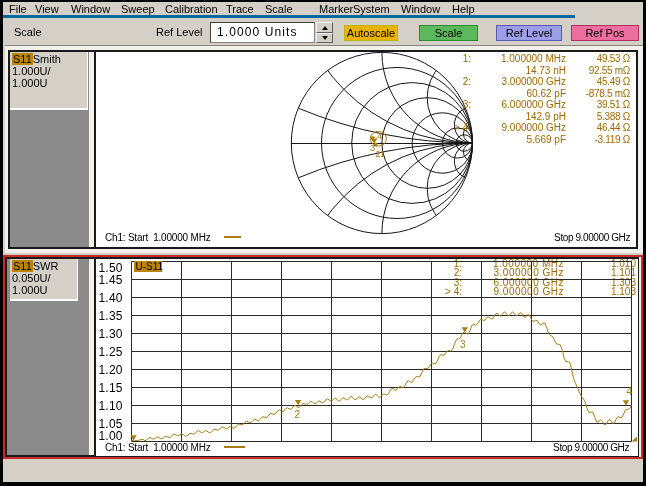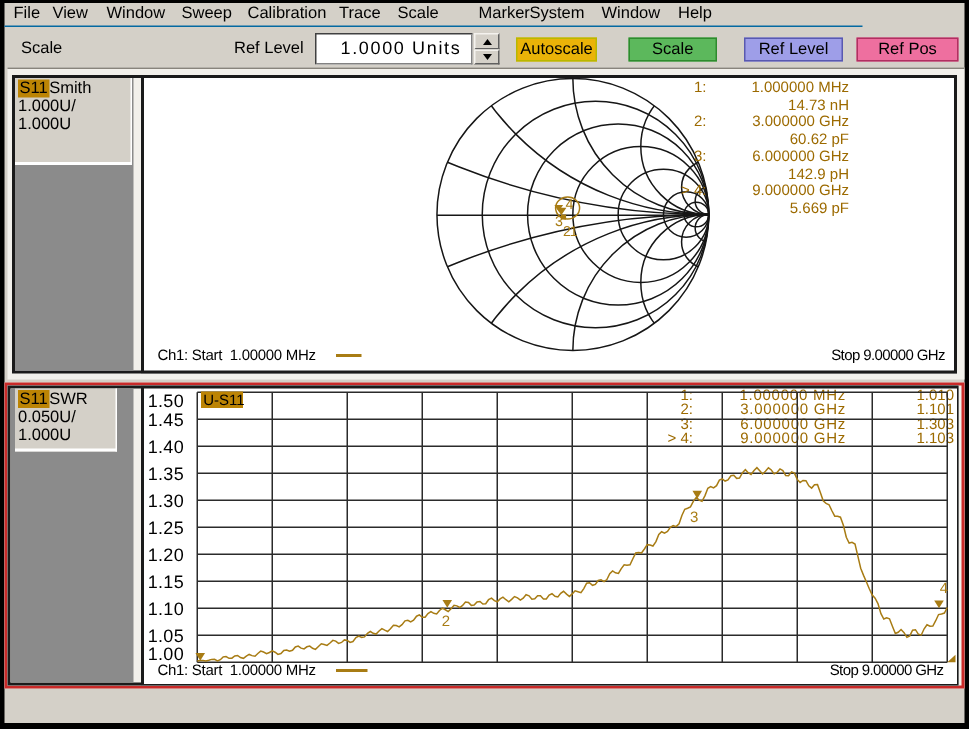--- a/index.html
+++ b/index.html
@@ -12,37 +12,37 @@
 .bbr{position:absolute;border:2px solid #1a1a1a;background:#f2f0eb}
 .side{position:absolute;background:#8b8b8b}
 .sbox{position:absolute;background:#d4d0c8;border-bottom:2px solid #fff;border-right:1px solid #fff;padding:1px 0 0 2px;line-height:12px}
 .chip{background:#bc8404;padding:0 1px}
 .graph{position:absolute;background:#fff;border:2px solid #1a1a1a}
 .amb{color:#9c6a00}
 .r{text-align:right}
 .f10{font-size:10px}
 </style></head><body>
 <div id="app">
- <div id="menubar" class="abs" style="left:0;top:0;width:572px;height:16px;border-bottom:1px solid #0369a1">
+ <div id="menubar" class="abs" style="left:0;top:0;width:572px;height:16px;border-bottom:3px solid #0369a1">
   <span style="left:6px">File</span>
       <span style="left:32px">View</span>
       <span style="left:68px">Window</span>
   <span style="left:118px">Sweep</span>
       <span style="left:162px">Calibration</span>
       <span style="left:223px">Trace</span>
   <span style="left:262px">Scale</span>
       <span style="left:316px">Marker</span>
       <span style="left:350px">System</span>
   <span style="left:398px">Window</span>
       <span style="left:449px">Help</span>
  </div>
  <div class="abs" style="left:0;top:17px;width:640px;height:26px">
   <span class="abs" style="left:11px;top:7px">Scale</span>
   <span class="abs" style="left:153px;top:7px">Ref Level</span>
-  <div class="abs" style="left:207px;top:3px;width:105px;height:21px;background:#fff;border:1px solid #828282;border-top-color:#404040;border-left-color:#404040;line-height:19px;padding-left:16px;font-size:12px;letter-spacing:1.1px">1.0000 Units</div>
+  <div class="abs" style="left:207px;top:3px;width:105px;height:21px;background:#fff;border:1px solid #828282;border-top-color:#404040;border-left-color:#404040;line-height:19px;padding-left:6px;font-size:12px;letter-spacing:1.1px">1.0000 Units</div>
   <div class="abs" style="left:313px;top:3px;width:17px;height:11px;background:#d4d0c8;border:1px solid;border-color:#f4f2ee #606060 #606060 #f4f2ee">
     <i class="abs" style="left:5px;top:3px;border-left:3px solid transparent;border-right:3px solid transparent;border-bottom:4px solid #000"></i>
       </div>
   <div class="abs" style="left:313px;top:14px;width:17px;height:10px;background:#d4d0c8;border:1px solid;border-color:#f4f2ee #606060 #606060 #f4f2ee">
     <i class="abs" style="left:5px;top:2px;border-left:3px solid transparent;border-right:3px solid transparent;border-top:4px solid #000"></i>
       </div>
  </div>
  <div class="btn" style="left:341px;width:54px;background:#eab308;border-color:#b8b800">Autoscale</div>
  <div class="btn" style="left:416px;width:59px;background:#5cb85c;border-color:#2e8b2e">Scale</div>
  <div class="btn" style="left:493px;width:66px;background:#9e9ee8;border-color:#5959b0">Ref Level</div>
@@ -85,20 +85,21 @@
 <path d="M370.8 138.5 L377.6 138.5 L374.2 143.5 Z" fill="#a87c14"></path>
 <path d="M369.6 136.6 L375.4 136.6 L372.5 141 Z" fill="#a87c14"></path>
 <rect x="374" y="143" width="3.4" height="3.4" fill="#a87c14"></rect>
 <text x="377" y="139" font-size="9.5" fill="#a87c14">4</text>
 <text x="370" y="150.5" font-size="9.5" fill="#a87c14">3</text>
 <text x="375.3" y="157" font-size="9.5" fill="#a87c14">2</text>
 <text x="379.8" y="157" font-size="9.5" fill="#a87c14">1</text>
  </svg>
  <div class="abs amb f10" style="line-height:11.5px;top:51px;left:440px;width:28px;text-align:right">1:<br><br>2:<br><br>3:<br><br>&gt; 4:</div>
  <div class="abs amb r f10" style="line-height:11.5px;top:51px;left:459px;width:104px">1.000000&nbsp;MHz<br>14.73&nbsp;nH<br>3.000000&nbsp;GHz<br>60.62&nbsp;pF<br>6.000000&nbsp;GHz<br>142.9&nbsp;pH<br>9.000000&nbsp;GHz<br>5.669&nbsp;pF</div>
+ <div class="abs amb r f10" style="line-height:11.5px;top:51px;left:527px;width:100px;letter-spacing:-0.3px">49.53&nbsp;Ω<br>92.55&nbsp;mΩ<br>45.49&nbsp;Ω<br>-878.5&nbsp;mΩ<br>39.51&nbsp;Ω<br>5.388&nbsp;Ω<br>46.44&nbsp;Ω<br>-3.119&nbsp;Ω</div>
  <div class="abs f10" style="left:102px;top:230px;letter-spacing:-0.2px">Ch1: Start&nbsp;&nbsp;1.00000 MHz</div>
  <div class="abs" style="left:221px;top:234px;width:17px;height:2px;background:#a87c14"></div>
  <div class="abs f10" style="right:13px;top:230px;letter-spacing:-0.4px">Stop&nbsp;9.00000 GHz</div>
 
  <div class="abs" style="left:0;top:253px;width:640px;height:204px;border:2px solid #c92a29;background:#f2f0eb"></div>
  <div class="bbr" style="left:2px;top:255px;width:634px;height:200px"></div>
  <div class="side" style="left:4px;top:257px;width:82px;height:196px"></div>
  <div class="sbox" style="left:7px;top:257px;width:68px;height:42px"><span class="chip">S11</span>SWR<br>0.050U/<br>1.000U</div>
  <div class="graph" style="left:91px;top:255px;width:545px;height:200px;border-width:2px 1px 1px 2px"></div>
  <svg style="left:91px;top:255px" width="545" height="200" viewBox="94 257 545 200">

